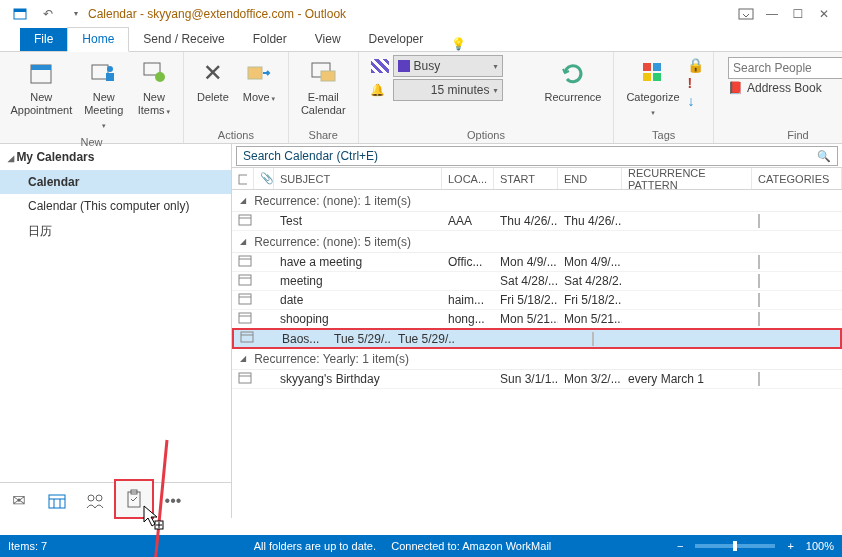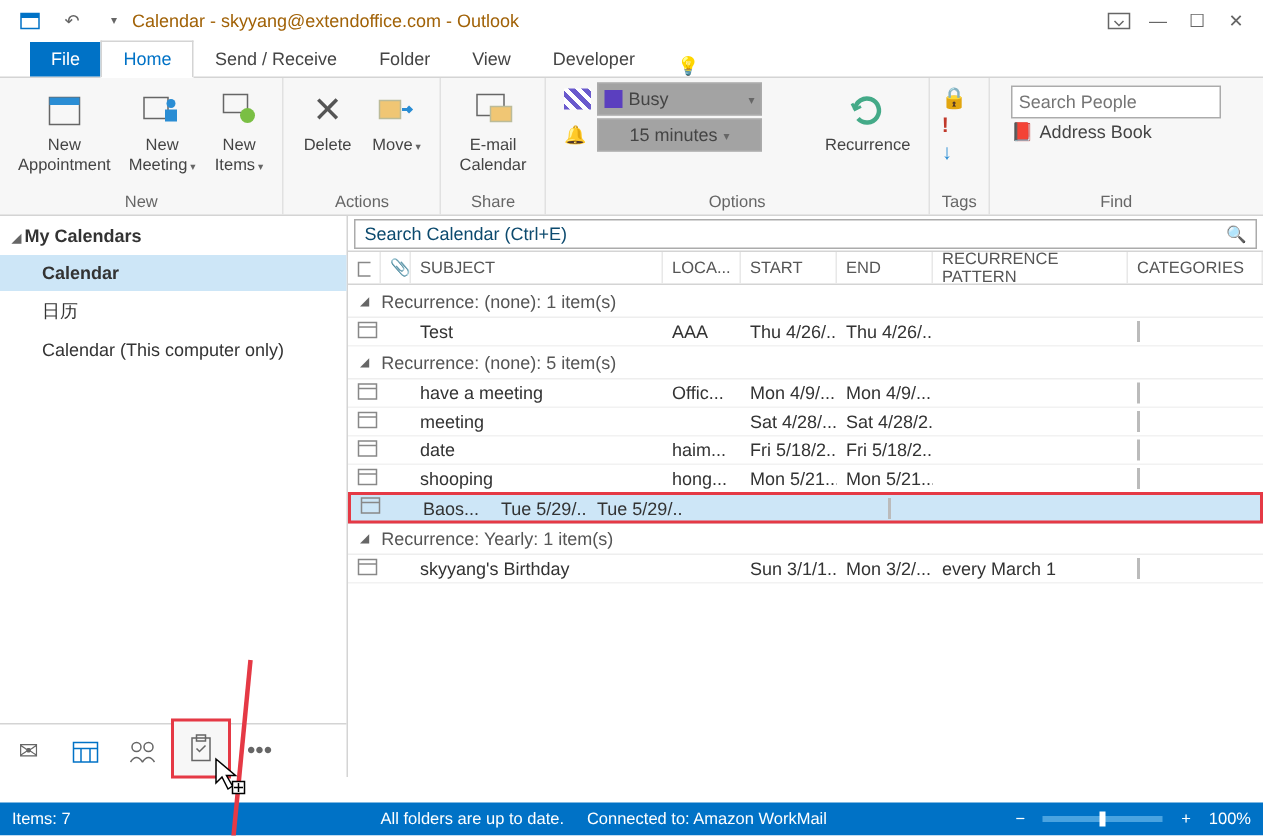--- a/index.html
+++ b/index.html
@@ -22,21 +22,21 @@
   .ribbon-group .items { display: flex; gap: 4px; flex: 1; }
   .ribbon-group .group-label { font-size: 11px; text-align: center; color: #666; padding-top: 2px; }
   .ribbon-btn { display: flex; flex-direction: column; align-items: center; padding: 2px 4px; cursor: pointer; min-width: 42px; }
   .ribbon-btn .icon { width: 32px; height: 32px; display: flex; align-items: center; justify-content: center; }
   .ribbon-btn .label { font-size: 11px; text-align: center; color: #444; line-height: 13px; margin-top: 2px; white-space: pre-line; }
   .ribbon-btn .caret::after { content: " ▾"; font-size: 7px; color: #666; }
 
   .ribbon-small-col { display: flex; flex-direction: column; gap: 2px; padding-left: 4px; min-width: 170px; }
   .ribbon-small-row { display: flex; align-items: center; gap: 4px; height: 22px; font-size: 12px; color: #444; }
 
-  .combo { border: 1px solid #ababab; background: #a3a3a3; height: 22px; display: flex; align-items: center; padding: 0 4px; font-size: 12px; justify-content: center; }
+  .combo { border: 1px solid #ababab; background: #e5e5e5; height: 22px; display: flex; align-items: center; padding: 0 4px; font-size: 12px; justify-content: flex-end; }
   .combo::after { content: "▾"; font-size: 8px; color: #666; margin-left: 4px; }
 
   .find-col { display: flex; flex-direction: column; gap: 2px; padding: 2px 6px; }
   .search-people { border: 1px solid #ababab; background: #fff; height: 22px; width: 140px; padding: 0 4px; font-size: 12px; color: #888; }
   .addrbook { display: flex; align-items: center; gap: 4px; font-size: 12px; color: #444; }
 
   .body-area { display: flex; height: 374px; }
   .nav-pane { width: 232px; border-right: 1px solid #d4d4d4; display: flex; flex-direction: column; }
   .nav-header { padding: 6px 8px; font-weight: 600; font-size: 12px; color: #333; }
   .nav-header::before { content: "◢ "; font-size: 8px; color: #666; }
@@ -222,20 +222,31 @@
             </svg>
           </div>
         <div class="label">Recurrence</div>
       </div>
     </div>
     <div class="group-label">Options</div>
   </div>
 
   <div class="ribbon-group">
     <div class="items">
+      <div class="ribbon-btn">
+        <div class="icon">
+            <svg class="sicon">
+              <rect x="4" y="4" width="8" height="8" fill="#e74c3c"></rect>
+              <rect x="14" y="4" width="8" height="8" fill="#3498db"></rect>
+              <rect x="4" y="14" width="8" height="8" fill="#f1c40f"></rect>
+              <rect x="14" y="14" width="8" height="8" fill="#2ecc71"></rect>
+            </svg>
+          </div>
+        <div class="label caret">Categorize</div>
+      </div>
       <div style="display:flex;flex-direction:column;gap:2px;padding-top:2px;">
         <span style="font-size:14px;">🔒</span>
         <span style="font-size:14px;color:#c0392b;font-weight:bold;">!</span>
         <span style="font-size:14px;color:#2a8dd4;">↓</span>
       </div>
     </div>
     <div class="group-label">Tags</div>
   </div>
 
   <div class="ribbon-group" style="border-right:none;">
@@ -249,22 +260,22 @@
     <div class="group-label">Find</div>
   </div>
 
 </div>
 
 <div class="body-area">
 
   <div class="nav-pane">
     <div class="nav-header">My Calendars</div>
     <div class="nav-item active">Calendar</div>
+    <div class="nav-item">Calendar (This computer only)</div>
     <div class="nav-item">日历</div>
-    <div class="nav-item">Calendar (This computer only)</div>
     <div class="nav-spacer">
       <svg class="arrow-svg" width="90" height="320">
         <defs>
             <marker id="ah" markerWidth="10" markerHeight="10" refX="8" refY="4" orient="auto">
               <path d="M0 0 L10 4 L0 8 Z" fill="#e53945"></path>
             </marker>
           </defs>
         <line x1="85" y1="5" x2="58" y2="285" stroke="#e53945" stroke-width="3" marker-end="url(#ah)"></line>
       </svg>
     </div>

